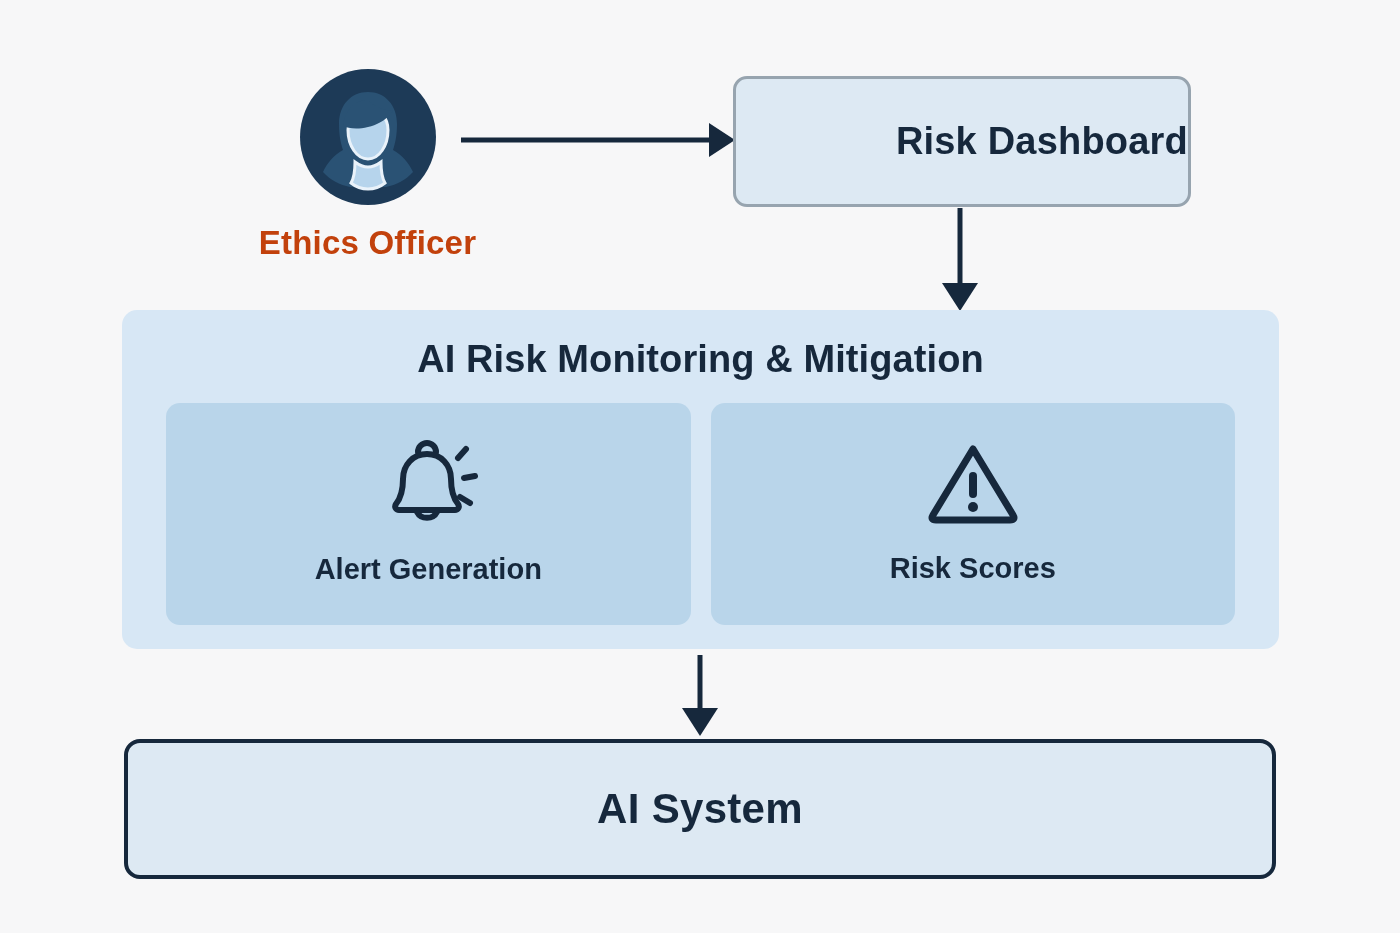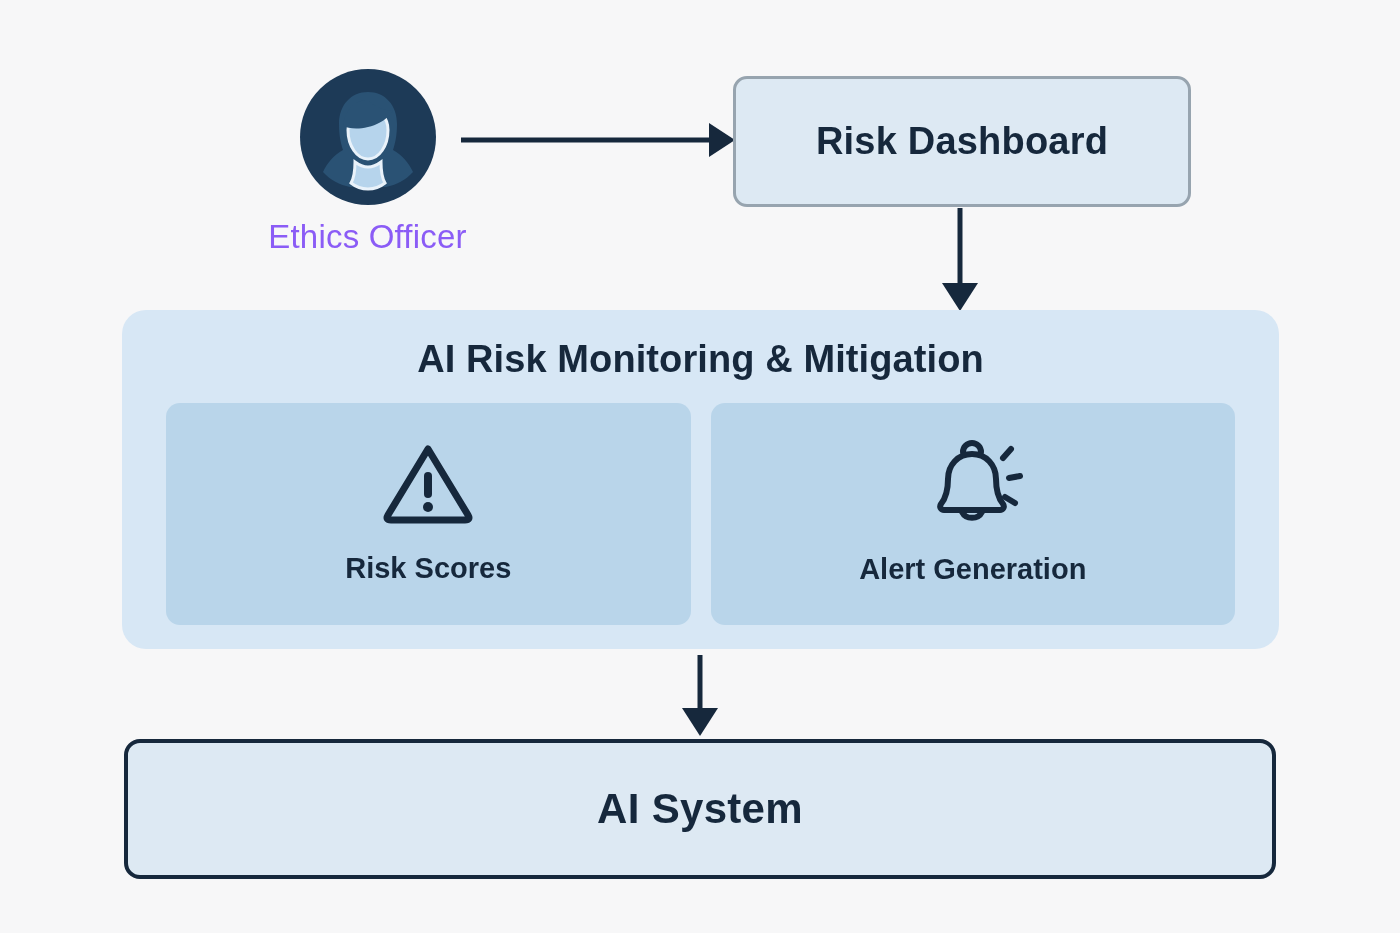--- a/index.html
+++ b/index.html
@@ -28,42 +28,42 @@
     width: 275px;
     display: flex;
     flex-direction: column;
     align-items: center;
   }
   .avatar-wrap {
     width: 138px;
     height: 138px;
   }
   .actor-label {
-    margin-top: 12px;
+    margin-top: 18px;
     font-size: 33px;
-    font-weight: normal;
-    color: #8b5cf6;
+    font-weight: bold;
+    color: #c2410c;
     letter-spacing: 0.2px;
     white-space: nowrap;
   }
 
   
   .risk-dashboard {
     position: absolute;
     left: 733px;
     top: 76px;
     width: 458px;
     height: 131px;
     background: #dde9f3;
     border: 3px solid #97a4af;
     border-radius: 14px;
     box-sizing: border-box;
     display: flex;
     align-items: center;
-    justify-content: center;
+    justify-content: flex-end;
   }
   .risk-dashboard-label {
     font-size: 38px;
     font-weight: bold;
     color: #16283c;
     letter-spacing: 0.2px;
   }
 
   
   .arrow-svg {
@@ -75,21 +75,21 @@
   #arrow-monitor-to-system   { left: 670px; top: 652px; }
 
   
   .monitor-panel {
     position: absolute;
     left: 122px;
     top: 310px;
     width: 1157px;
     height: 339px;
     background: #d7e7f5;
-    border-radius: 24px;
+    border-radius: 15px;
     box-sizing: border-box;
   }
   .monitor-title {
     position: absolute;
     top: 28px;
     left: 0;
     width: 100%;
     text-align: center;
     font-size: 38px;
     font-weight: bold;
@@ -188,45 +188,45 @@
     <polygon points="12,78 48,78 30,106" fill="#16283c"></polygon>
   </svg>
 
   <div class="monitor-panel">
     <div class="monitor-title">AI Risk Monitoring &amp; Mitigation</div>
 
     <div class="cards-row">
 
       <div class="card icon-top">
         <span class="card-icon">
-          <svg viewBox="0 0 92 84" width="92" height="84" aria-hidden="true">
-            <path d="M46 8 L86 74 Q89 79 83 79 L9 79 Q3 79 6 74 Z" fill="none" stroke="#16283c" stroke-width="7" stroke-linejoin="round"></path>
-            <rect x="42" y="31" width="8" height="26" rx="4" fill="#16283c"></rect>
-            <circle cx="46" cy="66" r="5" fill="#16283c"></circle>
-          </svg>
-        </span>
-        <span class="card-label">Risk Scores</span>
-      </div>
-
-      <div class="card icon-top">
-        <span class="card-icon">
           <svg viewBox="0 0 100 86" width="100" height="86" aria-hidden="true">
             <path d="M40 12 a9 9 0 0 1 18 0" fill="none" stroke="#16283c" stroke-width="6" stroke-linecap="round"></path>
             <path d="M49 14 c-14 0-24 11-24 25 0 12-3 20-7 25
                      -2 3 0 6 3 6 h56 c3 0 5-3 3-6
                      -4-5 -7-13 -7-25 0-14 -10-25 -24-25 z" fill="none" stroke="#16283c" stroke-width="6" stroke-linejoin="round"></path>
             <path d="M39 72 a11 10 0 0 0 20 0" fill="none" stroke="#16283c" stroke-width="6" stroke-linecap="round"></path>
             <line x1="80" y1="18" x2="88" y2="9" stroke="#16283c" stroke-width="6" stroke-linecap="round"></line>
             <line x1="86" y1="38" x2="97" y2="36" stroke="#16283c" stroke-width="6" stroke-linecap="round"></line>
             <line x1="82" y1="57" x2="92" y2="63" stroke="#16283c" stroke-width="6" stroke-linecap="round"></line>
           </svg>
         </span>
         <span class="card-label">Alert Generation</span>
       </div>
 
+      <div class="card icon-top">
+        <span class="card-icon">
+          <svg viewBox="0 0 92 84" width="92" height="84" aria-hidden="true">
+            <path d="M46 8 L86 74 Q89 79 83 79 L9 79 Q3 79 6 74 Z" fill="none" stroke="#16283c" stroke-width="7" stroke-linejoin="round"></path>
+            <rect x="42" y="31" width="8" height="26" rx="4" fill="#16283c"></rect>
+            <circle cx="46" cy="66" r="5" fill="#16283c"></circle>
+          </svg>
+        </span>
+        <span class="card-label">Risk Scores</span>
+      </div>
+
 
     </div>
   </div>
 
   <svg class="arrow-svg" id="arrow-monitor-to-system" width="60" height="84" aria-hidden="true">
     <line x1="30" y1="3" x2="30" y2="58" stroke="#16283c" stroke-width="5"></line>
     <polygon points="12,56 48,56 30,84" fill="#16283c"></polygon>
   </svg>
 
   <div class="ai-system">

